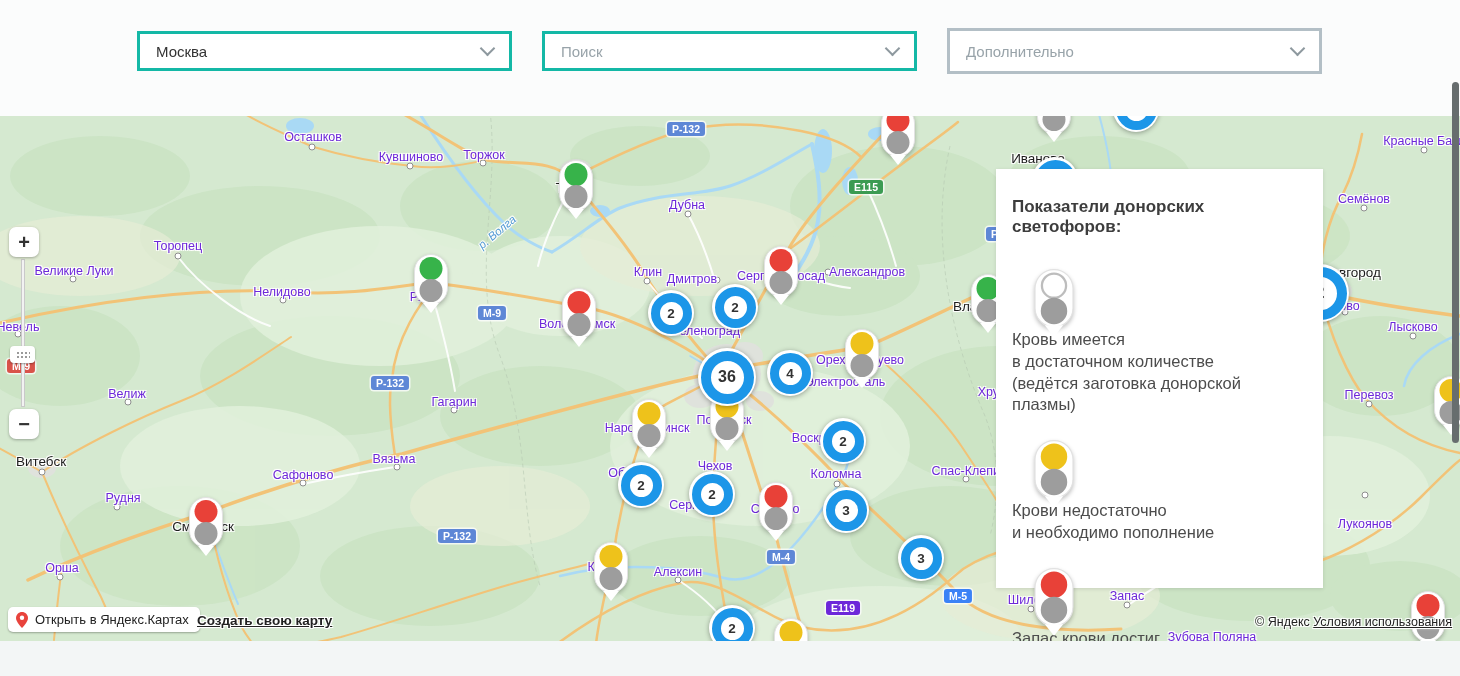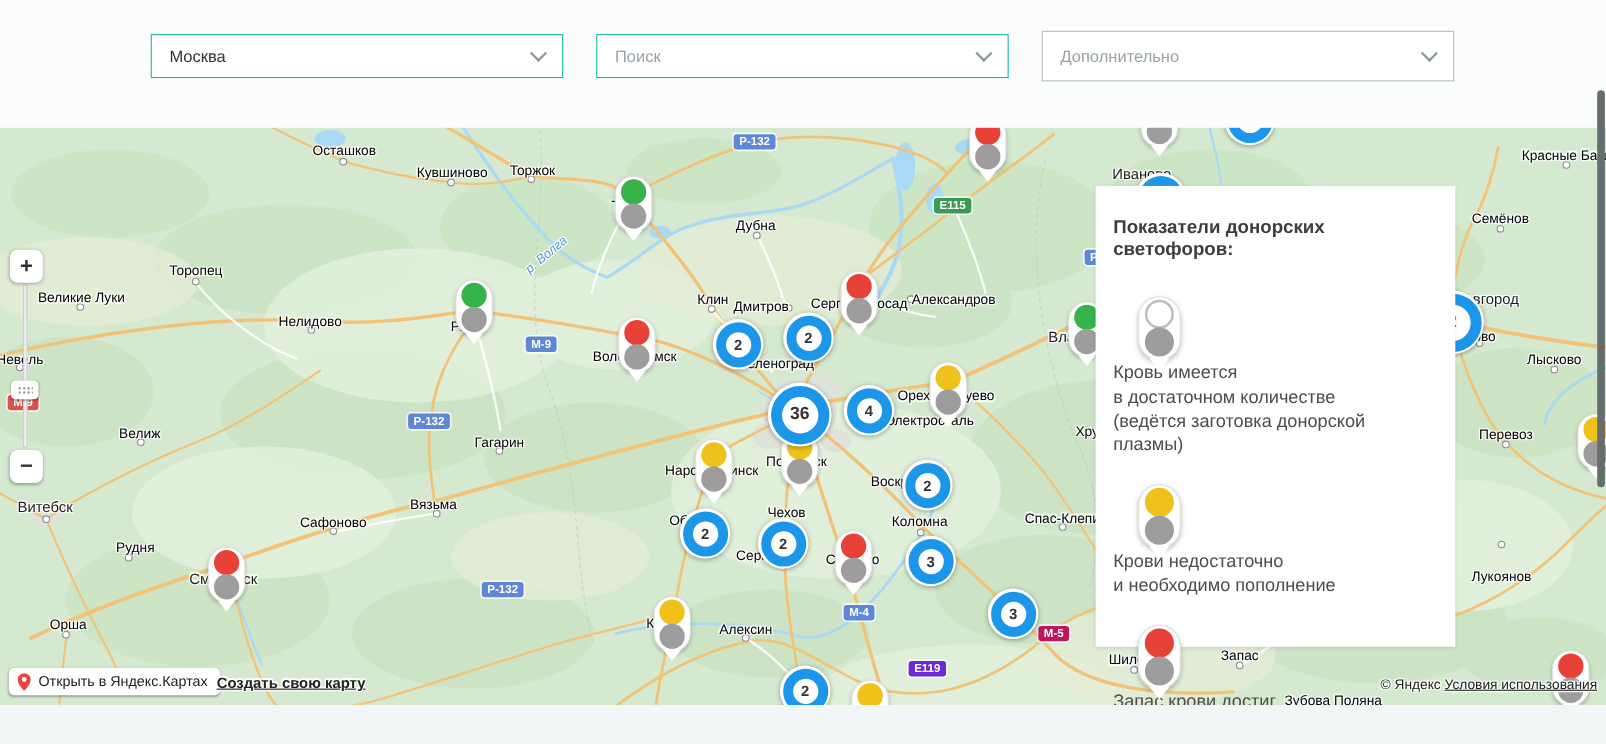--- a/index.html
+++ b/index.html
@@ -1,35 +1,35 @@
 <!DOCTYPE html>
 <html><head>
 <meta charset="utf-8">
 <style>
   * { margin:0; padding:0; }
   html,body { width:1460px; height:676px; overflow:hidden; background:#fff;
     font-family:"Liberation Sans","DejaVu Sans",sans-serif; position:relative; }
 
   
   .topbar { position:absolute; top:0; left:0; width:1460px; height:116px; background:#fbfcfc; z-index:15; }
-  .dd { position:absolute; top:31px; width:375px; height:40px; background:#fff; border:1px solid #14b8a6;
+  .dd { position:absolute; top:31px; width:375px; height:40px; background:#fff; border:3px solid #14b8a6;
         display:flex; align-items:center; padding:0 16px; box-sizing:border-box; cursor:pointer; }
   .dd1 { left:137px; } .dd2 { left:542px; }
   .dd3 { left:947px; top:28px; height:46px; border-color:#b3bfc6; }
   .dd-val { font-size:15px; color:#333; flex:1; }
   .muted .dd-val { color:#98a3a9; }
   .chev { width:9px; height:9px; border-right:2px solid #8e999f; border-bottom:2px solid #8e999f;
           transform:rotate(45deg); margin-top:-5px; flex-shrink:0; }
 
   
   .map { position:absolute; top:116px; left:0; width:1460px; height:525px; overflow:hidden;
          background:#d5e9d0; cursor:grab; }
   .map svg.base { position:absolute; left:0; top:0; z-index:0; }
 
-  .mlabel { position:absolute; transform:translate(-50%,-50%); font-size:12.5px; color:#000000;
+  .mlabel { position:absolute; transform:translate(-50%,-50%); font-size:12.5px; color:#6d28d9;
     white-space:nowrap; z-index:3; pointer-events:none;
     text-shadow:-1px -1px 0 rgba(255,255,255,.9),1px -1px 0 rgba(255,255,255,.9),
       -1px 1px 0 rgba(255,255,255,.9),1px 1px 0 rgba(255,255,255,.9),0 0 3px rgba(255,255,255,.9); }
   .mlabel.big { font-size:13.5px; color:#1d1d1d; }
   .mlabel.river { color:#559bd6; font-style:italic; font-size:11.5px; }
   .mdot { position:absolute; width:7px; height:7px; box-sizing:border-box; border:1.5px solid #8e8e8e;
           background:#fff; border-radius:50%; transform:translate(-50%,-50%); z-index:2; }
 
   .badge { position:absolute; transform:translate(-50%,-50%); font-size:10.5px; font-weight:700; color:#fff;
            padding:1px 5px; border-radius:3px; z-index:4; box-shadow:0 0 0 1.5px rgba(255,255,255,.75); }
@@ -298,21 +298,21 @@
       <div class="mlabel big" style="left: 1038px; top: 42px;">Иваново</div>
       <div class="mlabel big" style="left: 985px; top: 190px;">Владимир</div>
       <div class="mlabel river" style="left: 497px; top: 116px; transform: translate(-50%, -50%) rotate(-40deg);">р. Волга</div>
       <div class="badge" style="left: 686px; top: 13px; background: rgb(94, 135, 214);">Р-132</div>
       <div class="badge" style="left: 866px; top: 71px; background: rgb(59, 155, 82);">Е115</div>
       <div class="badge" style="left: 390px; top: 267px; background: rgb(94, 135, 214);">Р-132</div>
       <div class="badge" style="left: 492px; top: 197px; background: rgb(94, 135, 214);">М-9</div>
       <div class="badge" style="left: 457px; top: 420px; background: rgb(94, 135, 214);">Р-132</div>
       <div class="badge" style="left: 781px; top: 441px; background: rgb(94, 135, 214);">М-4</div>
       <div class="badge" style="left: 843px; top: 492px; background: #6d28d9;">Е119</div>
-      <div class="badge" style="left: 958px; top: 460px; background: #be185d;">М-5</div>
+      <div class="badge" style="left: 958px; top: 480px; background: #3b82f6;">М-5</div>
       <div class="badge" style="left: 21px; top: 250px; background: rgb(217, 83, 74);">М-9</div>
       <div class="badge" style="left: 1005px; top: 118px; background: rgb(94, 135, 214);">Р-132</div>
       <div class="tl" style="left: 559px; top: 43.5px;">
         <div class="pill"></div>
         <div class="tail"></div>
         <div class="c1 green"></div>
         <div class="c2"></div>
       </div>
       <div class="tl" style="left: 881px; top: -10.5px;">
         <div class="pill"></div>

